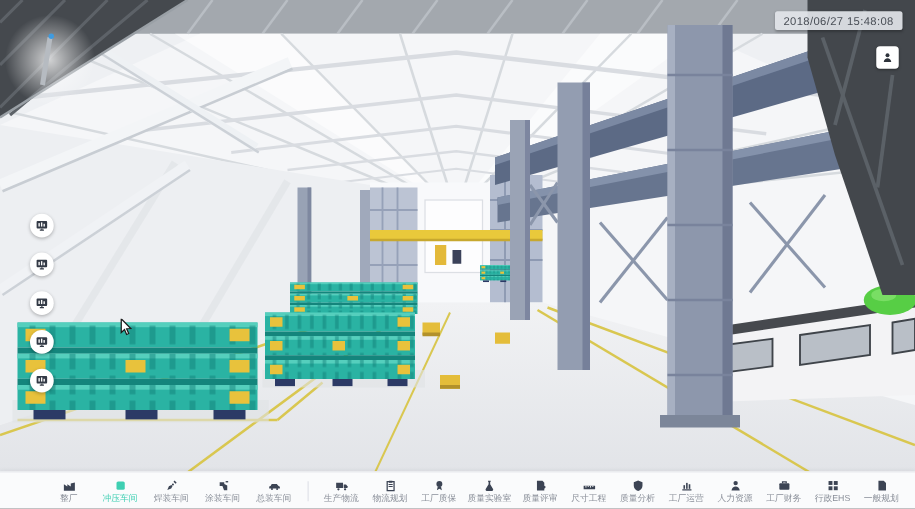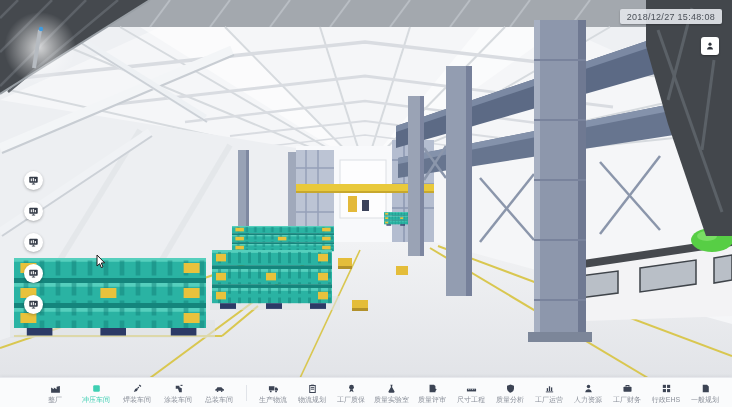--- a/index.html
+++ b/index.html
@@ -251,21 +251,21 @@
       <line x1="150" y1="0" x2="0" y2="94" stroke="#9aa0a6" stroke-width="2"></line>
     </g>
 
     <g>
       <circle cx="40" cy="48" r="36" fill="url(#flareGrad)"></circle>
       <line x1="34" y1="68" x2="40" y2="30" stroke="#b6bbc1" stroke-width="4"></line>
       <circle cx="41" cy="29" r="2.2" fill="#3f9be0"></circle>
     </g>
   </svg>
 
-  <div class="chip">2018/12/27 15:48:08</div>
+  <div class="chip">2018/06/27 15:48:08</div>
 
   <div class="user-btn">
     <svg viewBox="0 0 12 12">
       <circle cx="6" cy="3.8" r="1.9" fill="currentColor"></circle>
       <path d="M2.4 10.2c.3-2.2 1.8-3.4 3.6-3.4s3.3 1.2 3.6 3.4z" fill="currentColor"></path>
     </svg>
   </div>
 
   <div class="fab-stack">
       <div class="fab">

